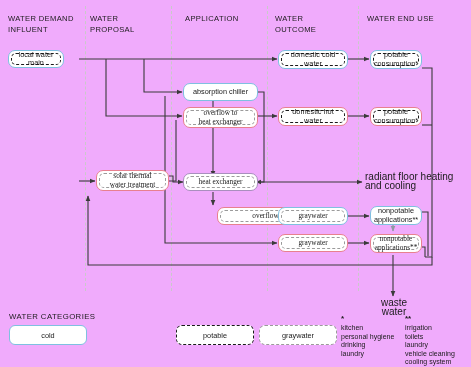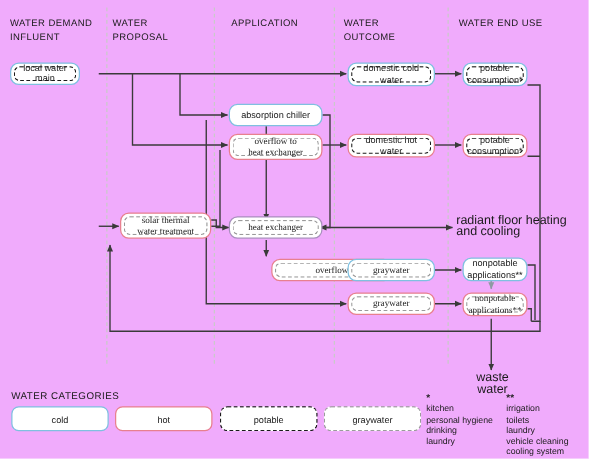--- a/index.html
+++ b/index.html
@@ -278,21 +278,20 @@
 applications**</div>
   </div>
 
   <div class="free-label" style="left:365px;top:172px;">radiant floor heating
 and cooling</div>
   <div class="free-label center" style="left:378px;top:298px;width:32px;">waste
 water</div>
 
   <div class="legend-title" style="left:9px; top:312px;">WATER CATEGORIES</div>
   <div class="legend-box cold" style="left:9px;  top:325px; width:78px;">cold</div>
-  <div class="legend-box hot" style="left:92px; top:325px; width:78px;">hot</div>
   <div class="legend-box potable" style="left:176px;top:325px; width:78px;">potable</div>
   <div class="legend-box graywater" style="left:259px;top:325px; width:78px;">graywater</div>
 
   <div class="footnote-mark" style="left:341px;top:315px;">*</div>
   <div class="footnote" style="left:341px;top:324px;">kitchen
 personal hygiene
 drinking
 laundry</div>
   <div class="footnote-mark" style="left:405px;top:315px;">**</div>
   <div class="footnote" style="left:405px;top:324px;">irrigation

